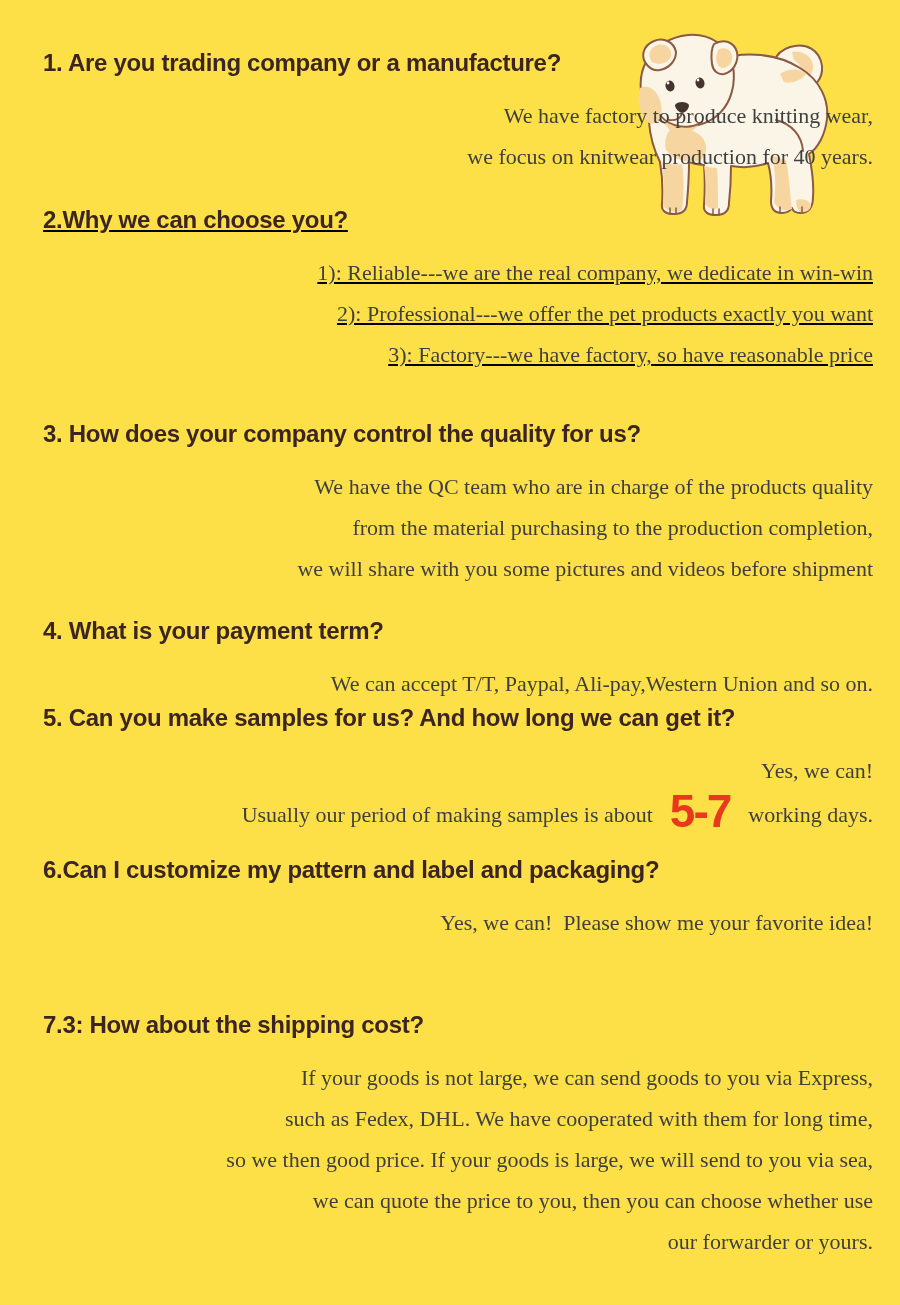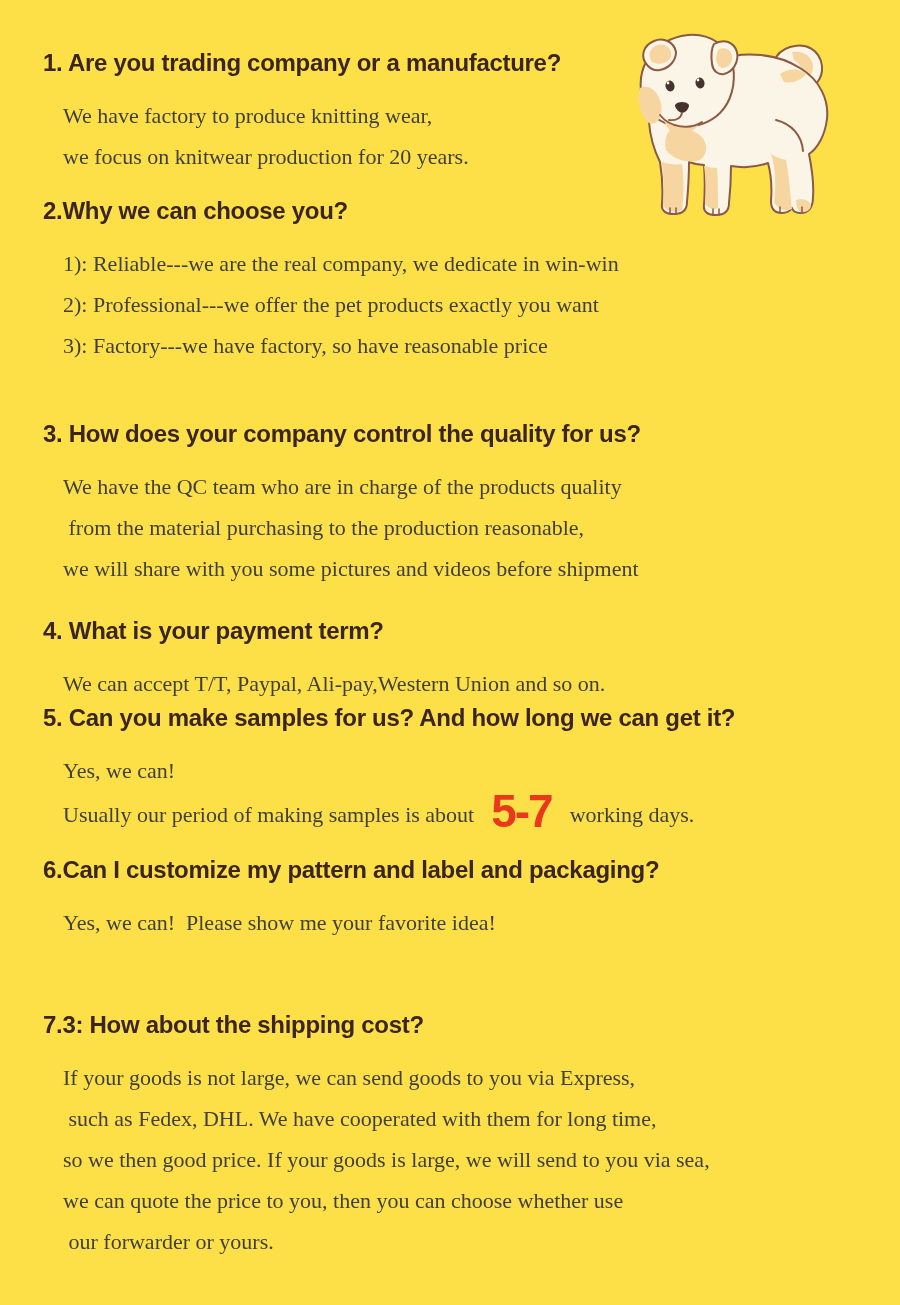--- a/index.html
+++ b/index.html
@@ -29,41 +29,42 @@
     margin-top:17px;
     padding-left:20px;
   }
   .answer{
     margin:0;
     font-family:"Liberation Serif", serif;
     font-size:22px;
     line-height:41px;
     color:#3f3f3f;
     white-space:pre-wrap;
+    text-align:right;
   }
   .days{
     display:inline-block;
     font-family:"Liberation Sans", sans-serif;
     font-weight:700;
     font-size:46px;
     line-height:41px;
     letter-spacing:-2px;
     color:#e8391c;
     margin:0 18px 0 17px;
     vertical-align:-5px;
   }
   .puppy{
     position:absolute;
     left:630px;
     top:22px;
     width:215px;
     height:200px;
   }
   
-  .s1{top:48px;}  .s2{top:196px;} .s3{top:419px;} .s4{top:616px;}
+  .s1{top:48px;}  .s2{top:205px;text-decoration:underline;} .s3{top:419px;} .s4{top:616px;}
   .s5{top:703px;} .s6{top:855px;} .s7{top:1010px;}
 </style>
 </head>
 <body>
 
 <div class="page">
 
   <svg class="puppy" viewBox="0 0 215 200" fill="none" stroke-linecap="round" stroke-linejoin="round">
 
     <path d="M148 60 C138 46 144 30 160 25 C176 20 190 28 192 44 C193 56 186 66 172 68
@@ -108,38 +109,38 @@
     <path d="M45 83 C47 79 57 79 59 83 C59 88 54 91 52 91 C50 91 45 87 45 83 Z" fill="#44342d"></path>
     <path d="M52 91 C51 96 46 99 39 98 M30 93 C40 106 60 108 72 100" stroke="#8a5a44" stroke-width="1.8"></path>
 
     <path d="M40 192 L40 186 M46 192 L46 186 M83 193 L83 187 M89 193 L89 187 M150 191 L150 185 M172 191 L172 185" stroke="#8a5a44" stroke-width="1.5"></path>
   </svg>
 
   <section class="section s1">
     <h2 class="question">1. Are you trading company or a manufacture?</h2>
     <div class="answers">
       <p class="answer">We have factory to produce knitting wear,</p>
-      <p class="answer">we focus on knitwear production for 20 years.</p>
+      <p class="answer">we focus on knitwear production for 40 years.</p>
     </div>
   </section>
 
   <section class="section s2">
     <h2 class="question">2.Why we can choose you?</h2>
     <div class="answers">
       <p class="answer">1): Reliable---we are the real company, we dedicate in win-win</p>
       <p class="answer">2): Professional---we offer the pet products exactly you want</p>
       <p class="answer">3): Factory---we have factory, so have reasonable price</p>
     </div>
   </section>
 
   <section class="section s3">
     <h2 class="question">3. How does your company control the quality for us?</h2>
     <div class="answers">
       <p class="answer">We have the QC team who are in charge of the products quality</p>
-      <p class="answer"> from the material purchasing to the production reasonable,</p>
+      <p class="answer"> from the material purchasing to the production completion,</p>
       <p class="answer">we will share with you some pictures and videos before shipment</p>
     </div>
   </section>
 
   <section class="section s4">
     <h2 class="question">4. What is your payment term?</h2>
     <div class="answers">
       <p class="answer">We can accept T/T, Paypal, Ali-pay,Western Union and so on.</p>
     </div>
   </section>

